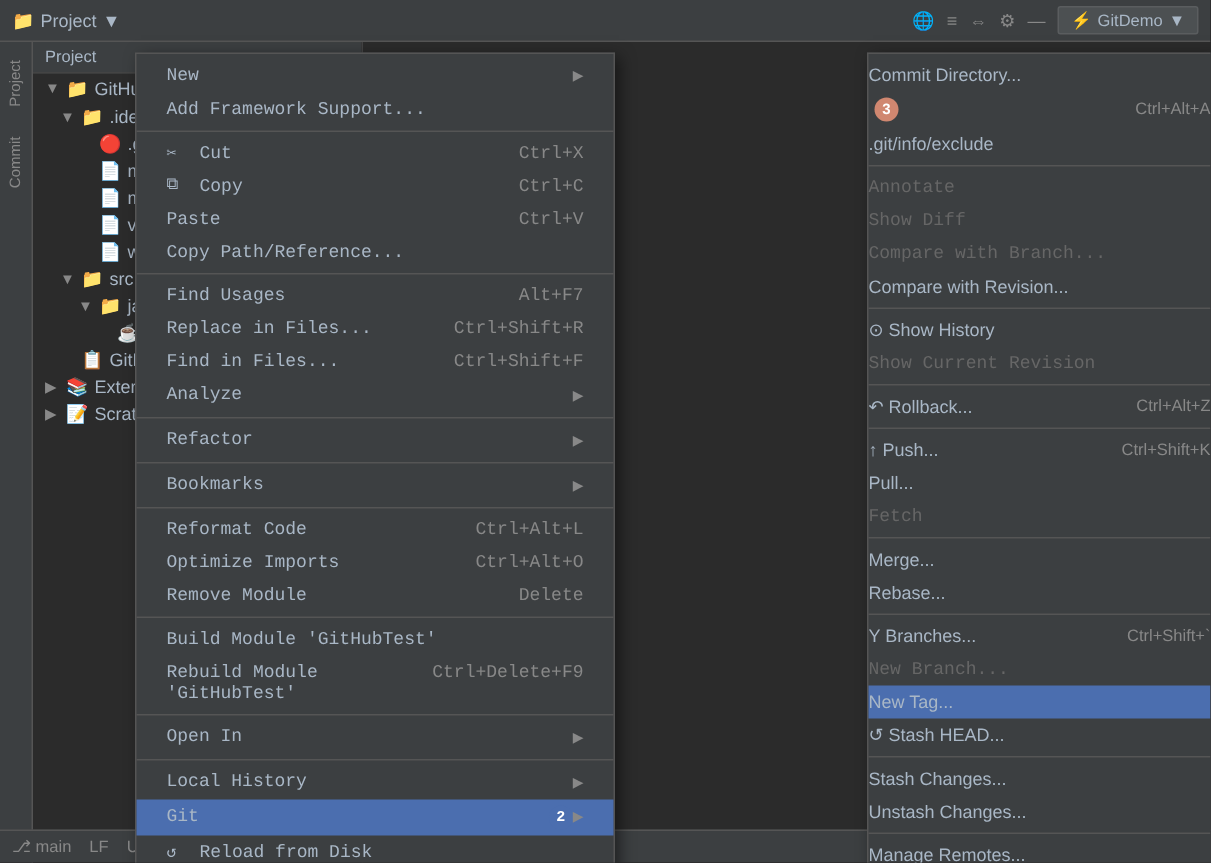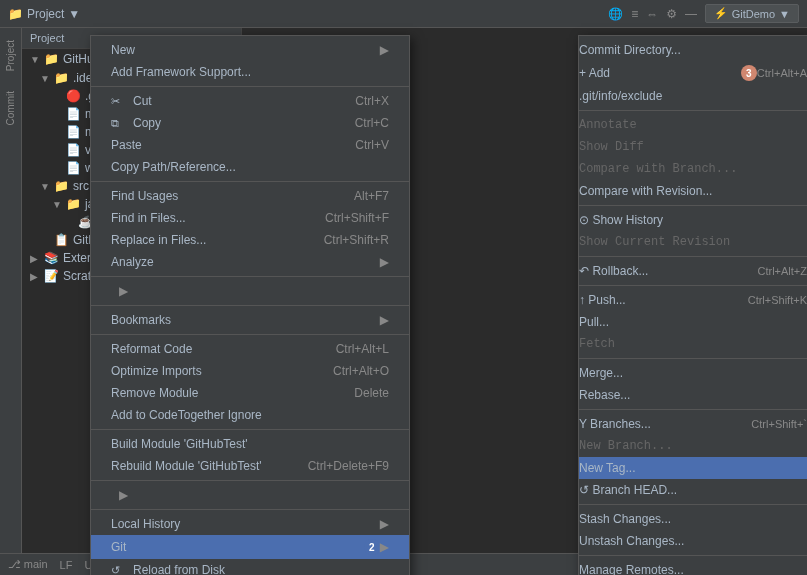--- a/index.html
+++ b/index.html
@@ -118,26 +118,27 @@
       width: 320px;
       background: #3c3f41;
       border: 1px solid #555;
       box-shadow: 3px 3px 10px rgba(0,0,0,0.5);
       z-index: 10;
       padding: 3px 0;
     }
     .menu-item {
       padding: 4px 20px 4px 20px;
       display: flex;
-      align-items: center;
+      align-items: flex-start;
       justify-content: space-between;
       cursor: pointer;
       color: #a9b7c6;
       font-size: 12px;
       position: relative;
+      font-family: Liberation Mono, monospace;
     }
     .menu-item.highlighted { background: #4b6eaf; }
     .menu-separator {
       height: 1px;
       background: #555;
       margin: 3px 0;
     }
     .menu-label { flex: 1; }
     .menu-shortcut { color: #888; font-size: 12px; margin-left: 20px; }
     .menu-arrow { color: #888; margin-left: 8px; }
@@ -363,66 +364,65 @@
   </div>
   <div class="menu-item">
     <span class="menu-label">Copy Path/Reference...</span>
   </div>
   <div class="menu-separator"></div>
   <div class="menu-item">
     <span class="menu-label">Find Usages</span>
     <span class="menu-shortcut">Alt+F7</span>
   </div>
   <div class="menu-item">
+    <span class="menu-label">Replace in Files...</span>
+    <span class="menu-shortcut">Ctrl+Shift+R</span>
+  </div>
+  <div class="menu-item">
     <span class="menu-label">Find in Files...</span>
     <span class="menu-shortcut">Ctrl+Shift+F</span>
   </div>
   <div class="menu-item">
-    <span class="menu-label">Replace in Files...</span>
-    <span class="menu-shortcut">Ctrl+Shift+R</span>
-  </div>
-  <div class="menu-item">
     <span class="menu-label">Analyze</span>
     <span class="menu-arrow">▶</span>
   </div>
   <div class="menu-separator"></div>
   <div class="menu-item">
+    <span class="menu-label">Refactor</span>
     <span class="menu-arrow">▶</span>
   </div>
   <div class="menu-separator"></div>
   <div class="menu-item">
     <span class="menu-label">Bookmarks</span>
     <span class="menu-arrow">▶</span>
   </div>
   <div class="menu-separator"></div>
   <div class="menu-item">
     <span class="menu-label">Reformat Code</span>
     <span class="menu-shortcut">Ctrl+Alt+L</span>
   </div>
   <div class="menu-item">
     <span class="menu-label">Optimize Imports</span>
     <span class="menu-shortcut">Ctrl+Alt+O</span>
   </div>
   <div class="menu-item">
     <span class="menu-label">Remove Module</span>
     <span class="menu-shortcut">Delete</span>
   </div>
-  <div class="menu-item">
-    <span class="menu-label">Add to CodeTogether Ignore</span>
-  </div>
   <div class="menu-separator"></div>
   <div class="menu-item">
     <span class="menu-label">Build Module 'GitHubTest'</span>
   </div>
   <div class="menu-item">
     <span class="menu-label">Rebuild Module 'GitHubTest'</span>
     <span class="menu-shortcut">Ctrl+Delete+F9</span>
   </div>
   <div class="menu-separator"></div>
   <div class="menu-item">
+    <span class="menu-label">Open In</span>
     <span class="menu-arrow">▶</span>
   </div>
   <div class="menu-separator"></div>
   <div class="menu-item">
     <span class="menu-label">Local History</span>
     <span class="menu-arrow">▶</span>
   </div>
   <div class="menu-item highlighted">
     <span class="menu-label">Git</span>
     <span class="badge badge-blue">2</span>
@@ -432,21 +432,20 @@
     <span class="menu-icon">↺</span>
     <span class="menu-label">Reload from Disk</span>
   </div>
 </div>
 
 <div class="submenu-git">
   <div class="submenu-item">
     <span class="submenu-label">Commit Directory...</span>
   </div>
   <div class="submenu-item">
-    <span class="submenu-label">+ Add</span>
     <span class="badge badge-orange">3</span>
     <span class="submenu-shortcut" style="margin-left:auto;">Ctrl+Alt+A</span>
   </div>
   <div class="submenu-item">
     <span class="submenu-label">.git/info/exclude</span>
   </div>
   <div class="submenu-separator"></div>
   <div class="submenu-item disabled">
     <span class="submenu-label">Annotate</span>
   </div>
@@ -494,21 +493,21 @@
     <span class="submenu-label">Y Branches...</span>
     <span class="submenu-shortcut">Ctrl+Shift+`</span>
   </div>
   <div class="submenu-item disabled">
     <span class="submenu-label">New Branch...</span>
   </div>
   <div class="submenu-item active">
     <span class="submenu-label">New Tag...</span>
   </div>
   <div class="submenu-item">
-    <span class="submenu-label">↺ Branch HEAD...</span>
+    <span class="submenu-label">↺ Stash HEAD...</span>
   </div>
   <div class="submenu-separator"></div>
   <div class="submenu-item">
     <span class="submenu-label">Stash Changes...</span>
   </div>
   <div class="submenu-item">
     <span class="submenu-label">Unstash Changes...</span>
   </div>
   <div class="submenu-separator"></div>
   <div class="submenu-item">

